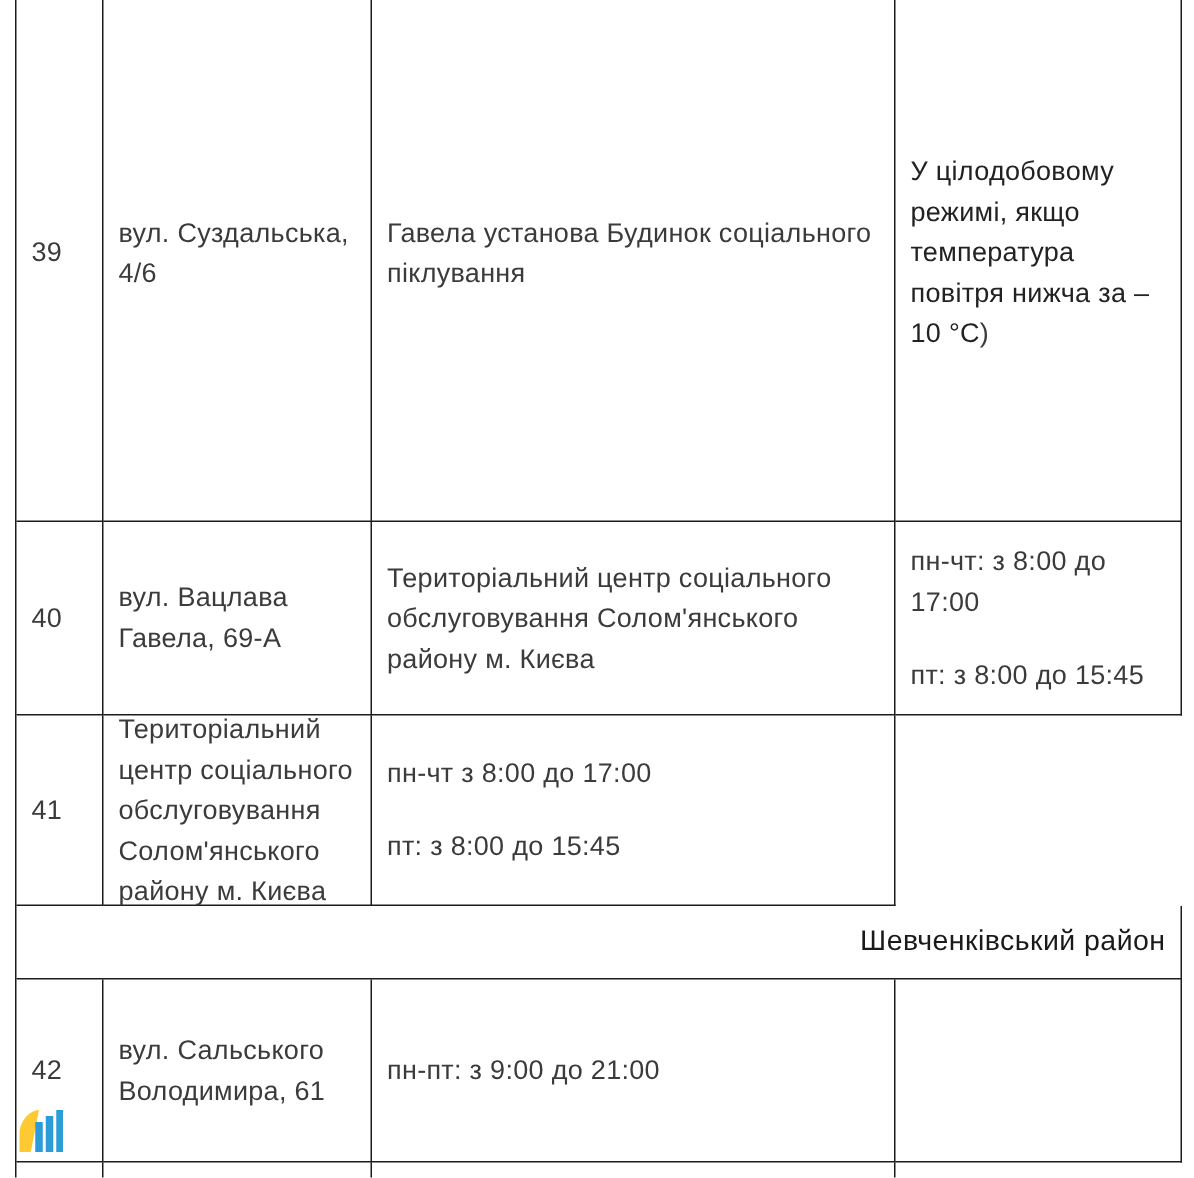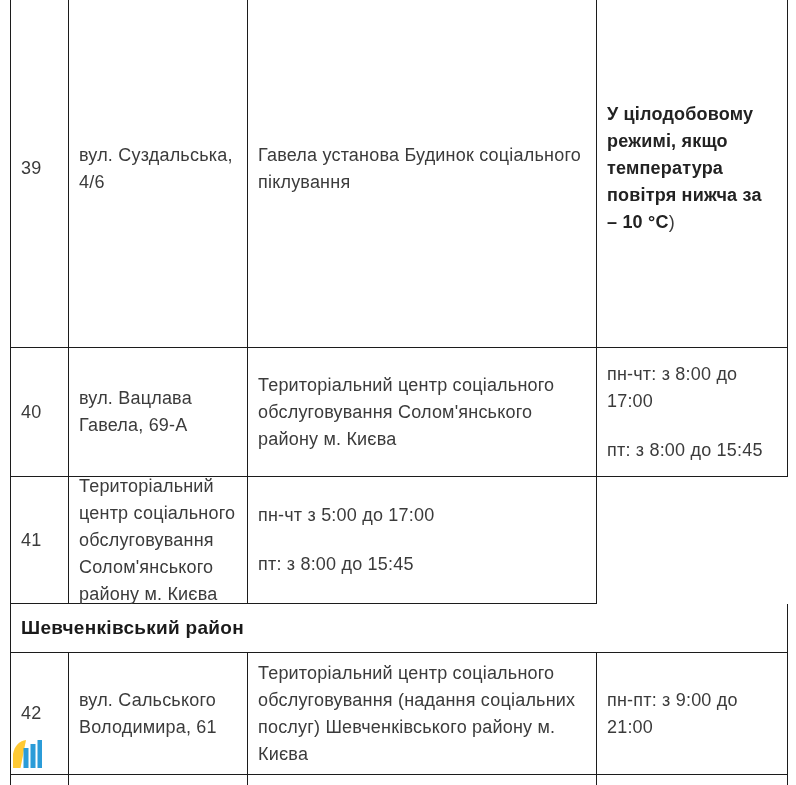--- a/index.html
+++ b/index.html
@@ -24,24 +24,25 @@
     border-bottom:1px solid #1c1c1c;
     padding:12px 10px;
     display:flex;flex-direction:column;justify-content:center;
     font-size:18px;line-height:1.5;
     letter-spacing:0.2px;
   }
   .cell p{margin:0;}
   .cell p + p{margin-top:22px;}
   .section-cell{
     grid-column:1 / span 4;
-    font-weight:700;font-size:19px;color:#1a1a1a;
+    font-weight:400;font-size:19px;color:#1a1a1a;
     letter-spacing:0.3px;
+    text-align:right;
   }
-  .bold-txt{font-weight:700;color:#222222;}
+  .bold-txt{font-weight:400;color:#222222;}
   .logo{position:absolute;left:12px;top:739px;width:30px;height:30px;}
 </style>
 </head>
 <body>
 
 <div class="viewport">
   <div class="tbl">
 
     <div class="cell">
       <p>39</p>
@@ -70,36 +71,33 @@
       <p>пт: з 8:00 до 15:45</p>
     </div>
 
     <div class="cell">
       <p>41</p>
     </div>
     <div class="cell">
       <p>Територіальний центр соціального обслуговування Солом'янського району м. Києва</p>
     </div>
     <div class="cell">
-      <p>пн-чт з 5:00 до 17:00</p>
+      <p>пн-чт з 8:00 до 17:00</p>
       <p>пт: з 8:00 до 15:45</p>
     </div>
 
     <div class="cell section-cell">
       <p>Шевченківський район</p>
     </div>
 
     <div class="cell">
       <p>42</p>
     </div>
     <div class="cell">
       <p>вул. Сальського Володимира, 61</p>
-    </div>
-    <div class="cell">
-      <p>Територіальний центр соціального обслуговування (надання соціальних послуг) Шевченківського району м. Києва</p>
     </div>
     <div class="cell">
       <p>пн-пт: з 9:00 до 21:00</p>
     </div>
 
     <div class="cell"></div>
     <div class="cell"></div>
     <div class="cell"></div>
     <div class="cell"></div>
 

